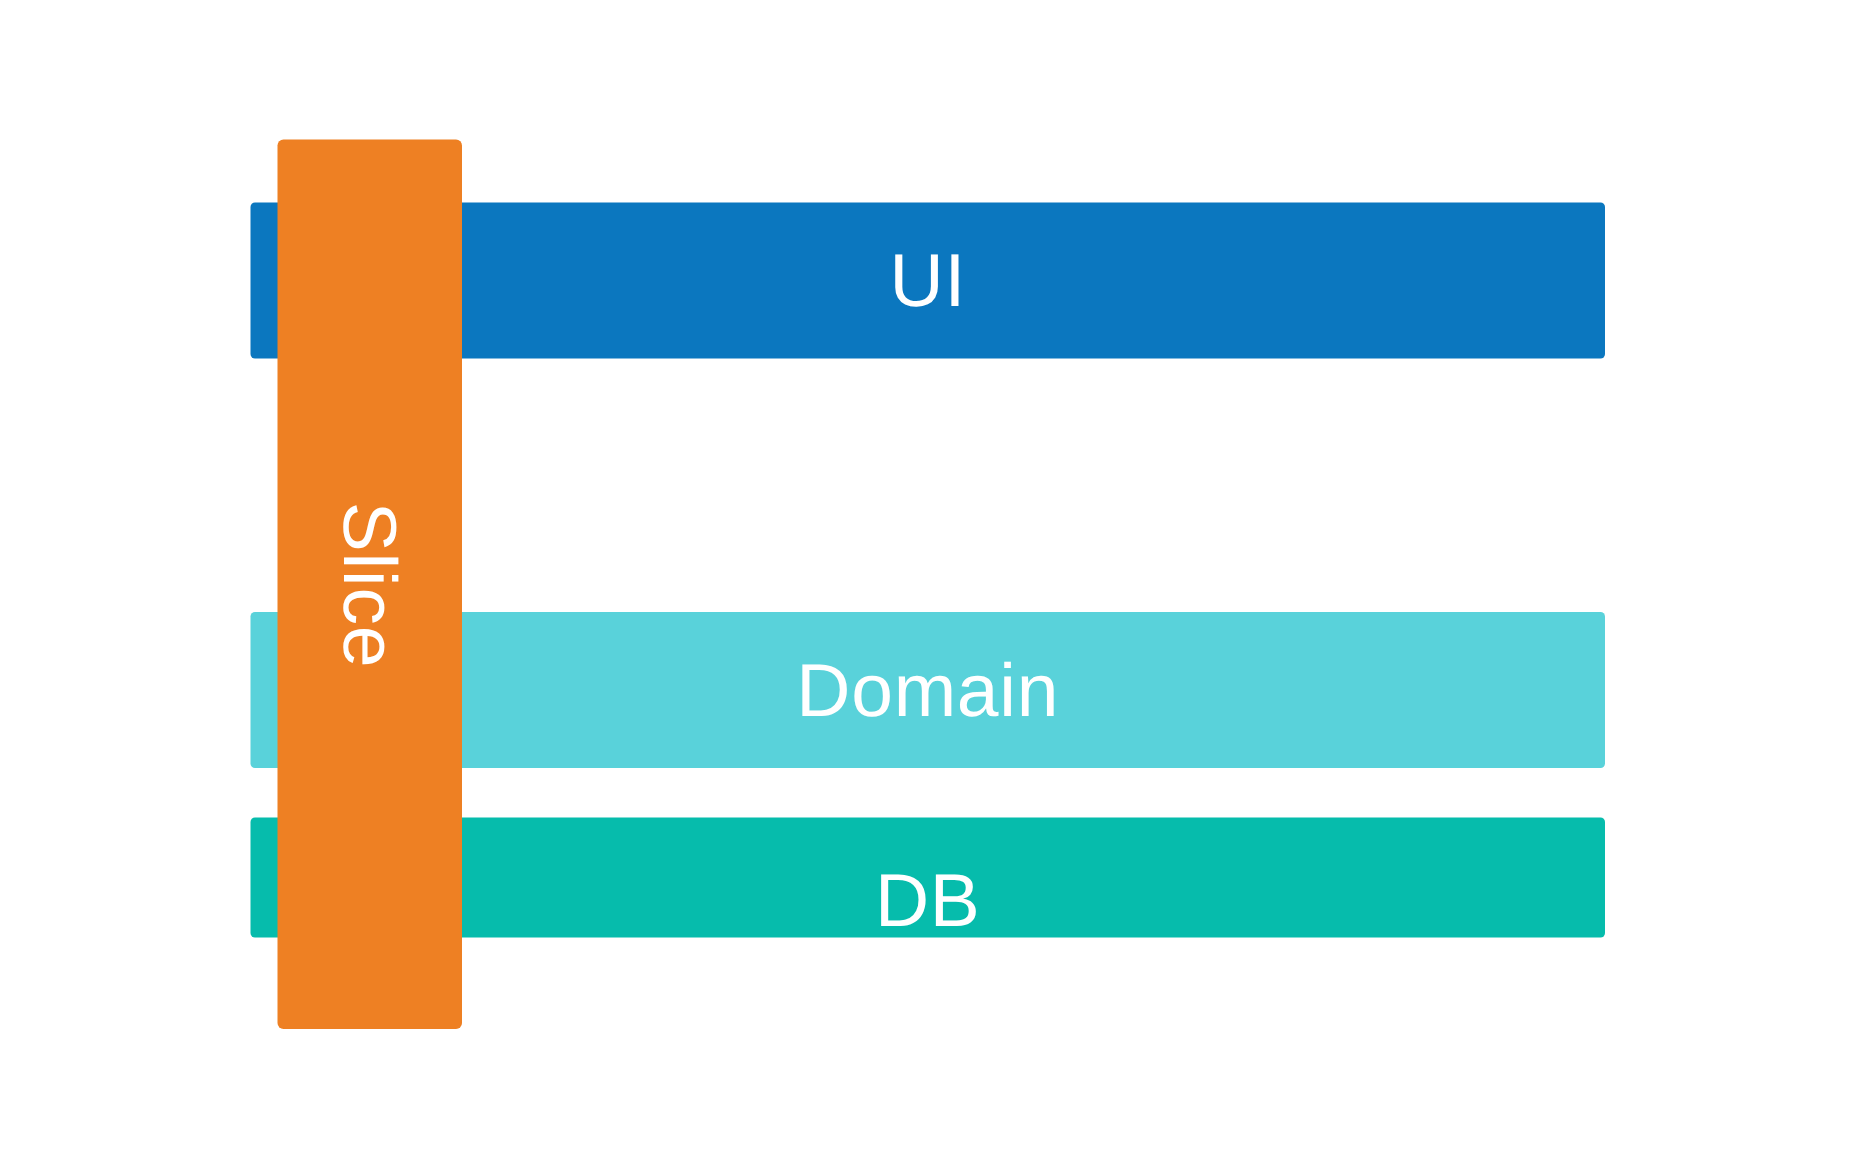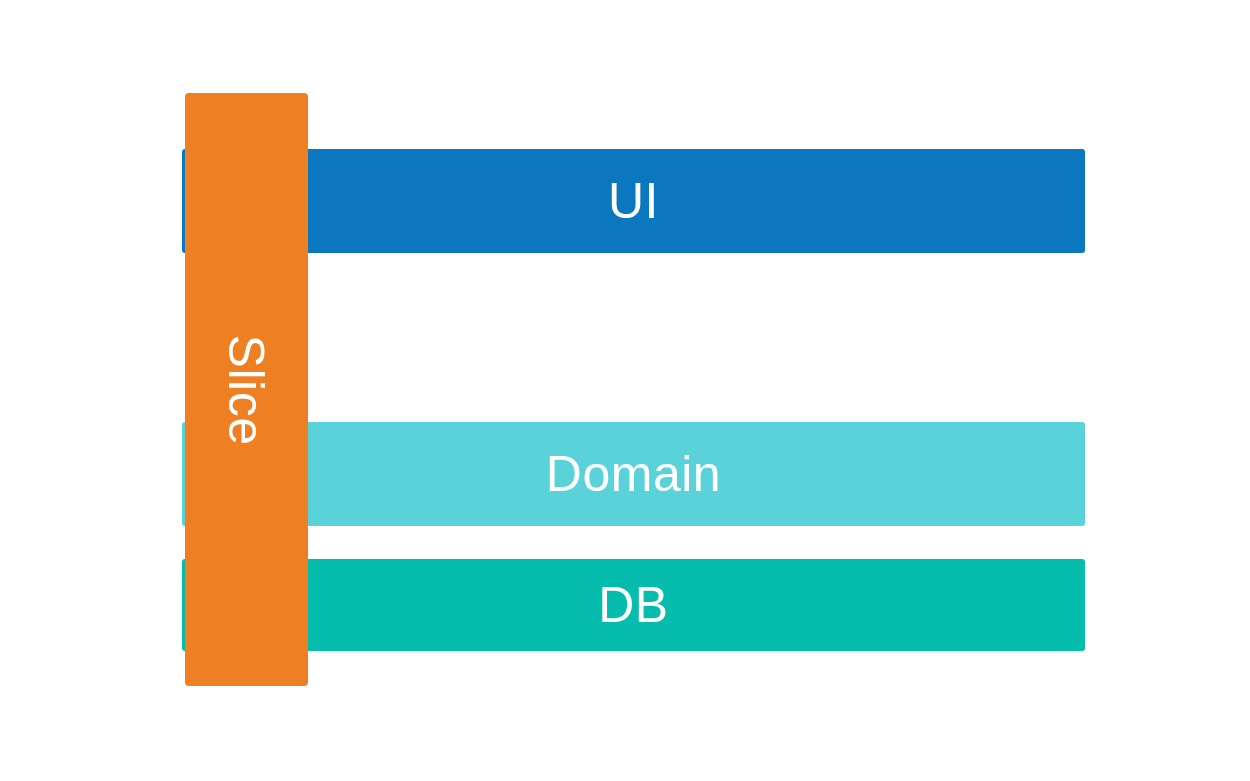--- a/index.html
+++ b/index.html
@@ -16,46 +16,45 @@
     position: relative;
     width: 1250px;
     height: 781px;
     background: #ffffff;
     overflow: hidden;
   }
 
   
   .layer-bar {
     position: absolute;
-    left: 182px;
+    left: 167px;
     width: 903px;
     border-radius: 3px;
     display: flex;
     align-items: center;
     justify-content: center;
     box-sizing: border-box;
-    margin-top: 14px;
   }
 
   .layer-label {
     color: #ffffff;
     font-size: 50px;
     font-weight: 300;
     letter-spacing: 0.5px;
     line-height: 1;
     white-space: nowrap;
     
     transform: translateX(0px);
     user-select: none;
   }
 
   #layer-bar-0 { top: 135px; height: 104px; }
   #layer-bar-1 { top: 272px; height: 104px; }
   #layer-bar-2 { top: 408px; height: 104px; }
-  #layer-bar-3 { top: 545px; height: 92px; }
+  #layer-bar-3 { top: 545px; height: 80px; align-items: flex-end; }
 
   
   #slice-band {
     position: absolute;
     left: 185px;
     top: 93px;
     width: 123px;
     height: 593px;
     border-radius: 4px;
     display: flex;

